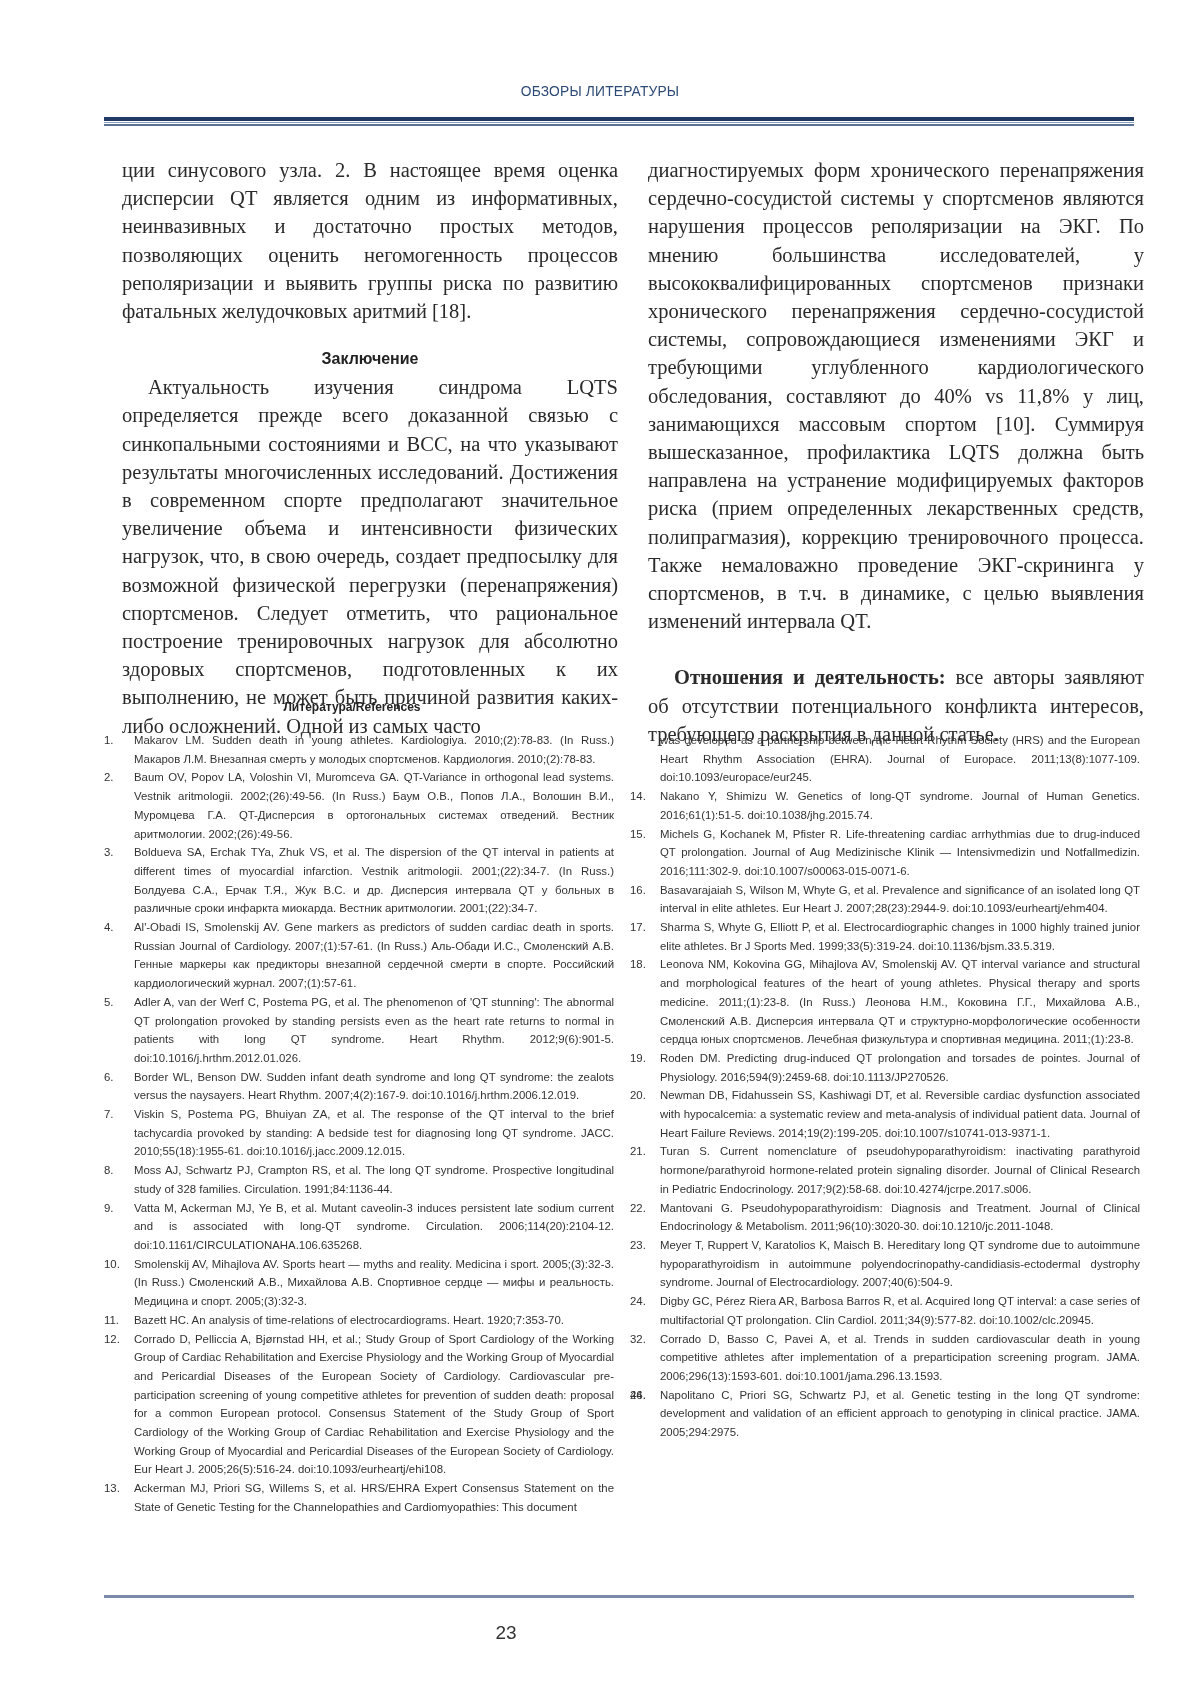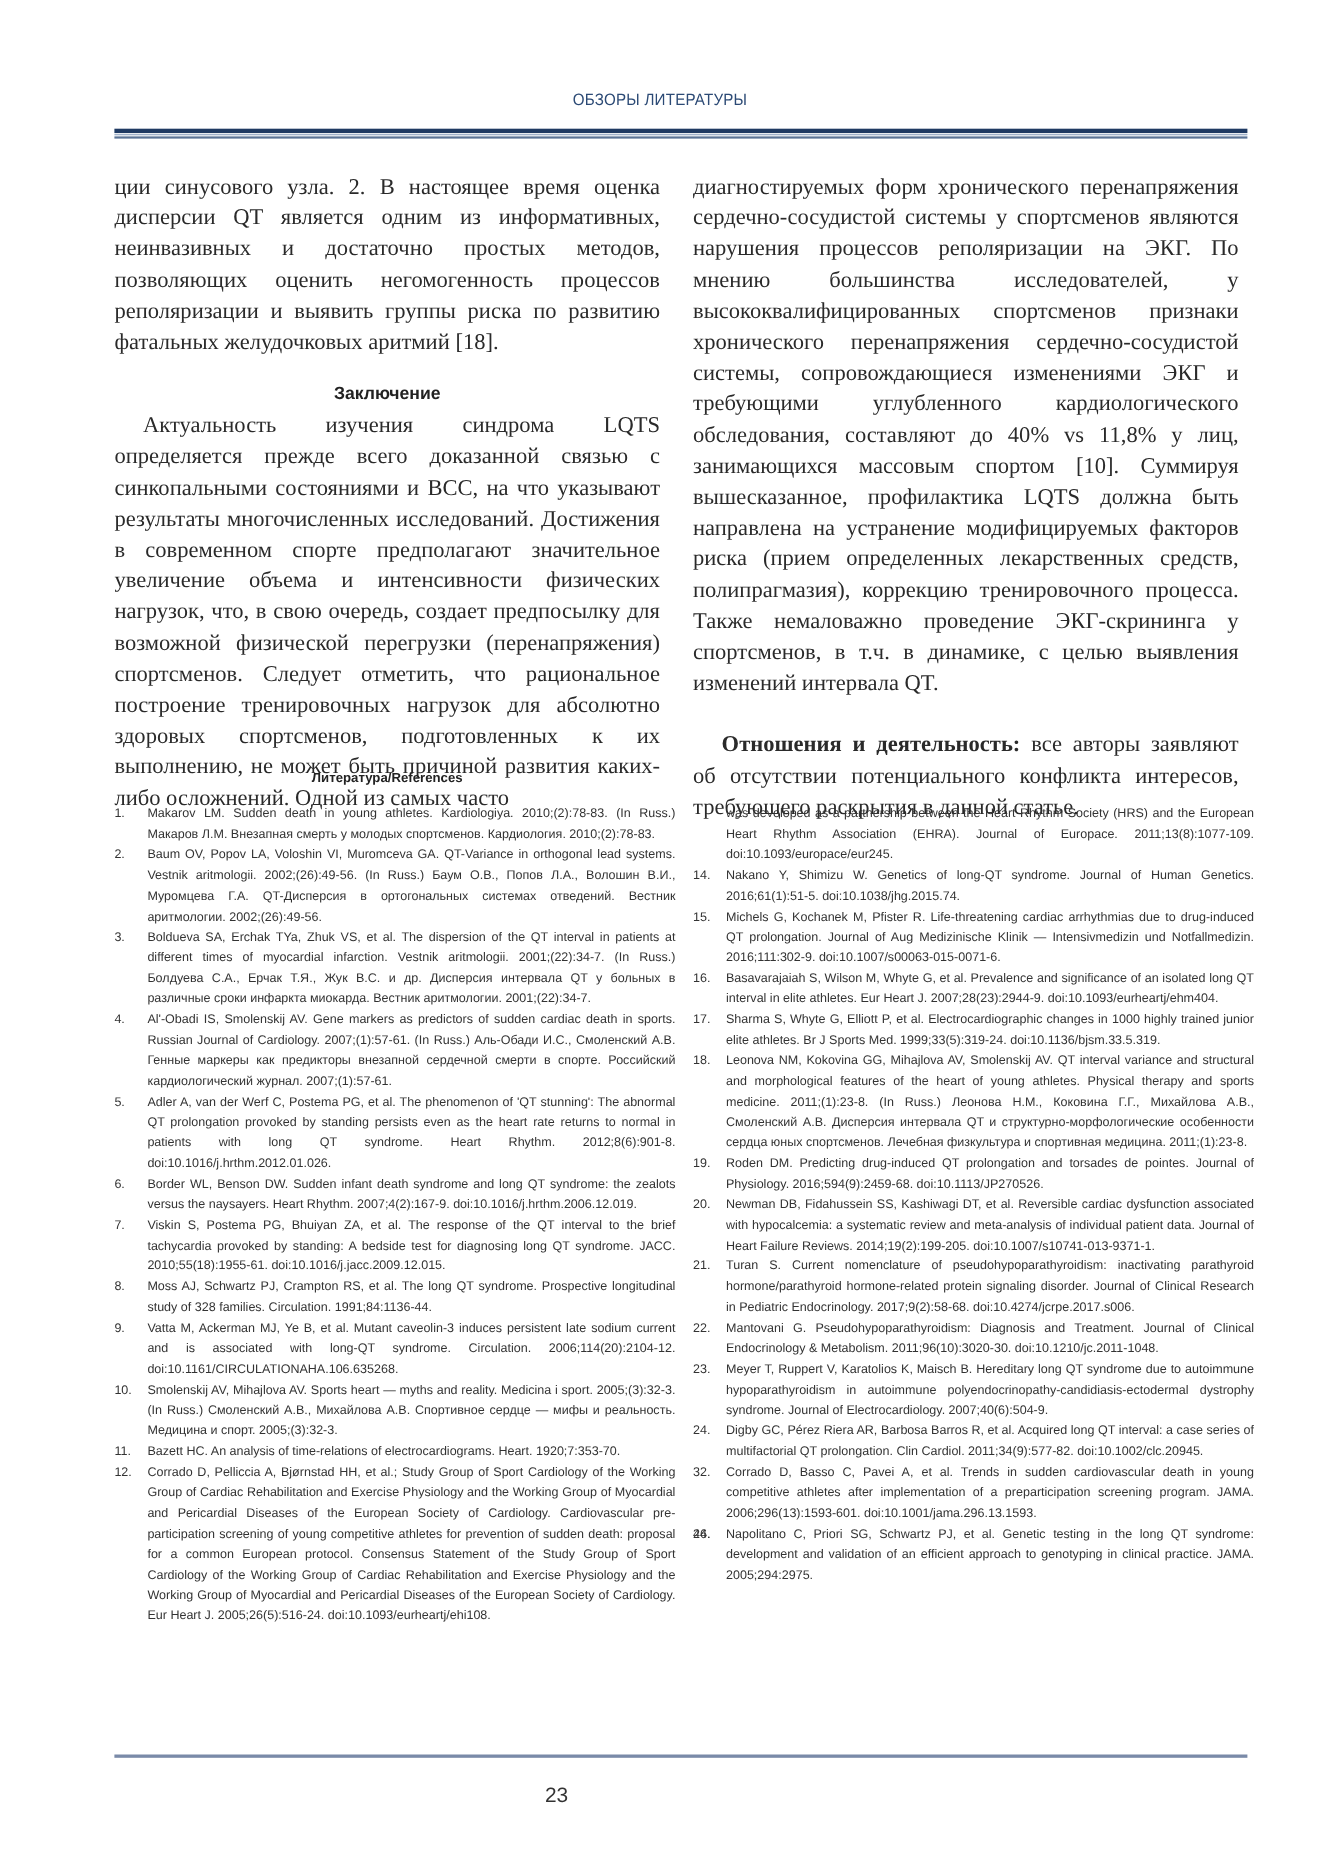--- a/index.html
+++ b/index.html
@@ -10,21 +10,21 @@
     letter-spacing: 0.2px; transform: scaleX(0.92);
   }
   .header-rule { position: absolute; left: 104px; width: 1030px; }
   .rule-a { top: 117px; height: 4px; background: #1f3a63; }
   .rule-b { top: 122px; height: 1px; background: #8aa0bd; }
   .rule-c { top: 124px; height: 2px; background: #5a7396; }
 
   .body-col {
     position: absolute; top: 156px; width: 496px;
     font-family: "Liberation Serif", serif; font-size: 20.5px; line-height: 28.2px;
-    text-align: justify; color: #2a2a2a;
+    text-align: justify; color: #2a2a2a; margin-left: 18px;
   }
   .body-col.left { left: 104px; }
   .body-col.right { left: 630px; }
   .body-col p { margin: 0; }
   .indent { text-indent: 26px; }
   .section-heading {
     font-family: "Liberation Sans", sans-serif; font-weight: bold; font-size: 16px;
     text-align: center; margin: 22px 0 2px 0; line-height: 24px; color: #222;
   }
   .gap { height: 28px; }
@@ -72,28 +72,29 @@
   <p class="indent"><span class="bold-lead">Отношения и деятельность:</span><span> все авторы заявляют об отсутствии потенциального конфликта интересов, требующего раскрытия в данной статье.</span></p>
 </div>
 
 <div class="refs-heading">Литература/References</div>
 
 <div class="refs-col left">
   <div class="ref"><span class="ref-num">1.</span><span>Makarov LM. Sudden death in young athletes. Kardiologiya. 2010;(2):78-83. (In Russ.) Макаров Л.М. Внезапная смерть у молодых спортсменов. Кардиология. 2010;(2):78-83.</span></div>
   <div class="ref"><span class="ref-num">2.</span><span>Baum OV, Popov LA, Voloshin VI, Muromceva GA. QT-Variance in orthogonal lead systems. Vestnik aritmologii. 2002;(26):49-56. (In Russ.) Баум О.В., Попов Л.А., Волошин В.И., Муромцева Г.А. QT-Дисперсия в ортогональных системах отведений. Вестник аритмологии. 2002;(26):49-56.</span></div>
   <div class="ref"><span class="ref-num">3.</span><span>Boldueva SA, Erchak TYa, Zhuk VS, et al. The dispersion of the QT interval in patients at different times of myocardial infarction. Vestnik aritmologii. 2001;(22):34-7. (In Russ.) Болдуева С.А., Ерчак Т.Я., Жук В.С. и др. Дисперсия интервала QT у больных в различные сроки инфаркта миокарда. Вестник аритмологии. 2001;(22):34-7.</span></div>
   <div class="ref"><span class="ref-num">4.</span><span>Al'-Obadi IS, Smolenskij AV. Gene markers as predictors of sudden cardiac death in sports. Russian Journal of Cardiology. 2007;(1):57-61. (In Russ.) Аль-Обади И.С., Смоленский А.В. Генные маркеры как предикторы внезапной сердечной смерти в спорте. Российский кардиологический журнал. 2007;(1):57-61.</span></div>
-  <div class="ref"><span class="ref-num">5.</span><span>Adler A, van der Werf C, Postema PG, et al. The phenomenon of 'QT stunning': The abnormal QT prolongation provoked by standing persists even as the heart rate returns to normal in patients with long QT syndrome. Heart Rhythm. 2012;8(6):901-8. doi:10.1016/j.hrthm.2012.01.026.</span></div>
+  <div class="ref"><span class="ref-num">5.</span><span>Adler A, van der Werf C, Postema PG, et al. The phenomenon of 'QT stunning': The abnormal QT prolongation provoked by standing persists even as the heart rate returns to normal in patients with long QT syndrome. Heart Rhythm. 2012;9(6):901-5. doi:10.1016/j.hrthm.2012.01.026.</span></div>
   <div class="ref"><span class="ref-num">6.</span><span>Border WL, Benson DW. Sudden infant death syndrome and long QT syndrome: the zealots versus the naysayers. Heart Rhythm. 2007;4(2):167-9. doi:10.1016/j.hrthm.2006.12.019.</span></div>
   <div class="ref"><span class="ref-num">7.</span><span>Viskin S, Postema PG, Bhuiyan ZA, et al. The response of the QT interval to the brief tachycardia provoked by standing: A bedside test for diagnosing long QT syndrome. JACC. 2010;55(18):1955-61. doi:10.1016/j.jacc.2009.12.015.</span></div>
   <div class="ref"><span class="ref-num">8.</span><span>Moss AJ, Schwartz PJ, Crampton RS, et al. The long QT syndrome. Prospective longitudinal study of 328 families. Circulation. 1991;84:1136-44.</span></div>
   <div class="ref"><span class="ref-num">9.</span><span>Vatta M, Ackerman MJ, Ye B, et al. Mutant caveolin-3 induces persistent late sodium current and is associated with long-QT syndrome. Circulation. 2006;114(20):2104-12. doi:10.1161/CIRCULATIONAHA.106.635268.</span></div>
   <div class="ref"><span class="ref-num">10.</span><span>Smolenskij AV, Mihajlova AV. Sports heart — myths and reality. Medicina i sport. 2005;(3):32-3. (In Russ.) Смоленский А.В., Михайлова А.В. Спортивное сердце — мифы и реальность. Медицина и спорт. 2005;(3):32-3.</span></div>
   <div class="ref"><span class="ref-num">11.</span><span>Bazett HC. An analysis of time-relations of electrocardiograms. Heart. 1920;7:353-70.</span></div>
   <div class="ref"><span class="ref-num">12.</span><span>Corrado D, Pelliccia A, Bjørnstad HH, et al.; Study Group of Sport Cardiology of the Working Group of Cardiac Rehabilitation and Exercise Physiology and the Working Group of Myocardial and Pericardial Diseases of the European Society of Cardiology. Cardiovascular pre-participation screening of young competitive athletes for prevention of sudden death: proposal for a common European protocol. Consensus Statement of the Study Group of Sport Cardiology of the Working Group of Cardiac Rehabilitation and Exercise Physiology and the Working Group of Myocardial and Pericardial Diseases of the European Society of Cardiology. Eur Heart J. 2005;26(5):516-24. doi:10.1093/eurheartj/ehi108.</span></div>
+  <div class="ref"><span class="ref-num">13.</span><span>Ackerman MJ, Priori SG, Willems S, et al. HRS/EHRA Expert Consensus Statement on the State of Genetic Testing for the Channelopathies and Cardiomyopathies: This document</span></div>
 </div>
 
 <div class="refs-col right">
   <div class="ref cont">was developed as a partnership between the Heart Rhythm Society (HRS) and the European Heart Rhythm Association (EHRA). Journal of Europace. 2011;13(8):1077-109. doi:10.1093/europace/eur245.</div>
   <div class="ref"><span class="ref-num">14.</span><span>Nakano Y, Shimizu W. Genetics of long-QT syndrome. Journal of Human Genetics. 2016;61(1):51-5. doi:10.1038/jhg.2015.74.</span></div>
   <div class="ref"><span class="ref-num">15.</span><span>Michels G, Kochanek M, Pfister R. Life-threatening cardiac arrhythmias due to drug-induced QT prolongation. Journal of Aug Medizinische Klinik — Intensivmedizin und Notfallmedizin. 2016;111:302-9. doi:10.1007/s00063-015-0071-6.</span></div>
   <div class="ref"><span class="ref-num">16.</span><span>Basavarajaiah S, Wilson M, Whyte G, et al. Prevalence and significance of an isolated long QT interval in elite athletes. Eur Heart J. 2007;28(23):2944-9. doi:10.1093/eurheartj/ehm404.</span></div>
   <div class="ref"><span class="ref-num">17.</span><span>Sharma S, Whyte G, Elliott P, et al. Electrocardiographic changes in 1000 highly trained junior elite athletes. Br J Sports Med. 1999;33(5):319-24. doi:10.1136/bjsm.33.5.319.</span></div>
   <div class="ref"><span class="ref-num">18.</span><span>Leonova NM, Kokovina GG, Mihajlova AV, Smolenskij AV. QT interval variance and structural and morphological features of the heart of young athletes. Physical therapy and sports medicine. 2011;(1):23-8. (In Russ.) Леонова Н.М., Коковина Г.Г., Михайлова А.В., Смоленский А.В. Дисперсия интервала QT и структурно-морфологические особенности сердца юных спортсменов. Лечебная физкультура и спортивная медицина. 2011;(1):23-8.</span></div>
   <div class="ref"><span class="ref-num">19.</span><span>Roden DM. Predicting drug-induced QT prolongation and torsades de pointes. Journal of Physiology. 2016;594(9):2459-68. doi:10.1113/JP270526.</span></div>

